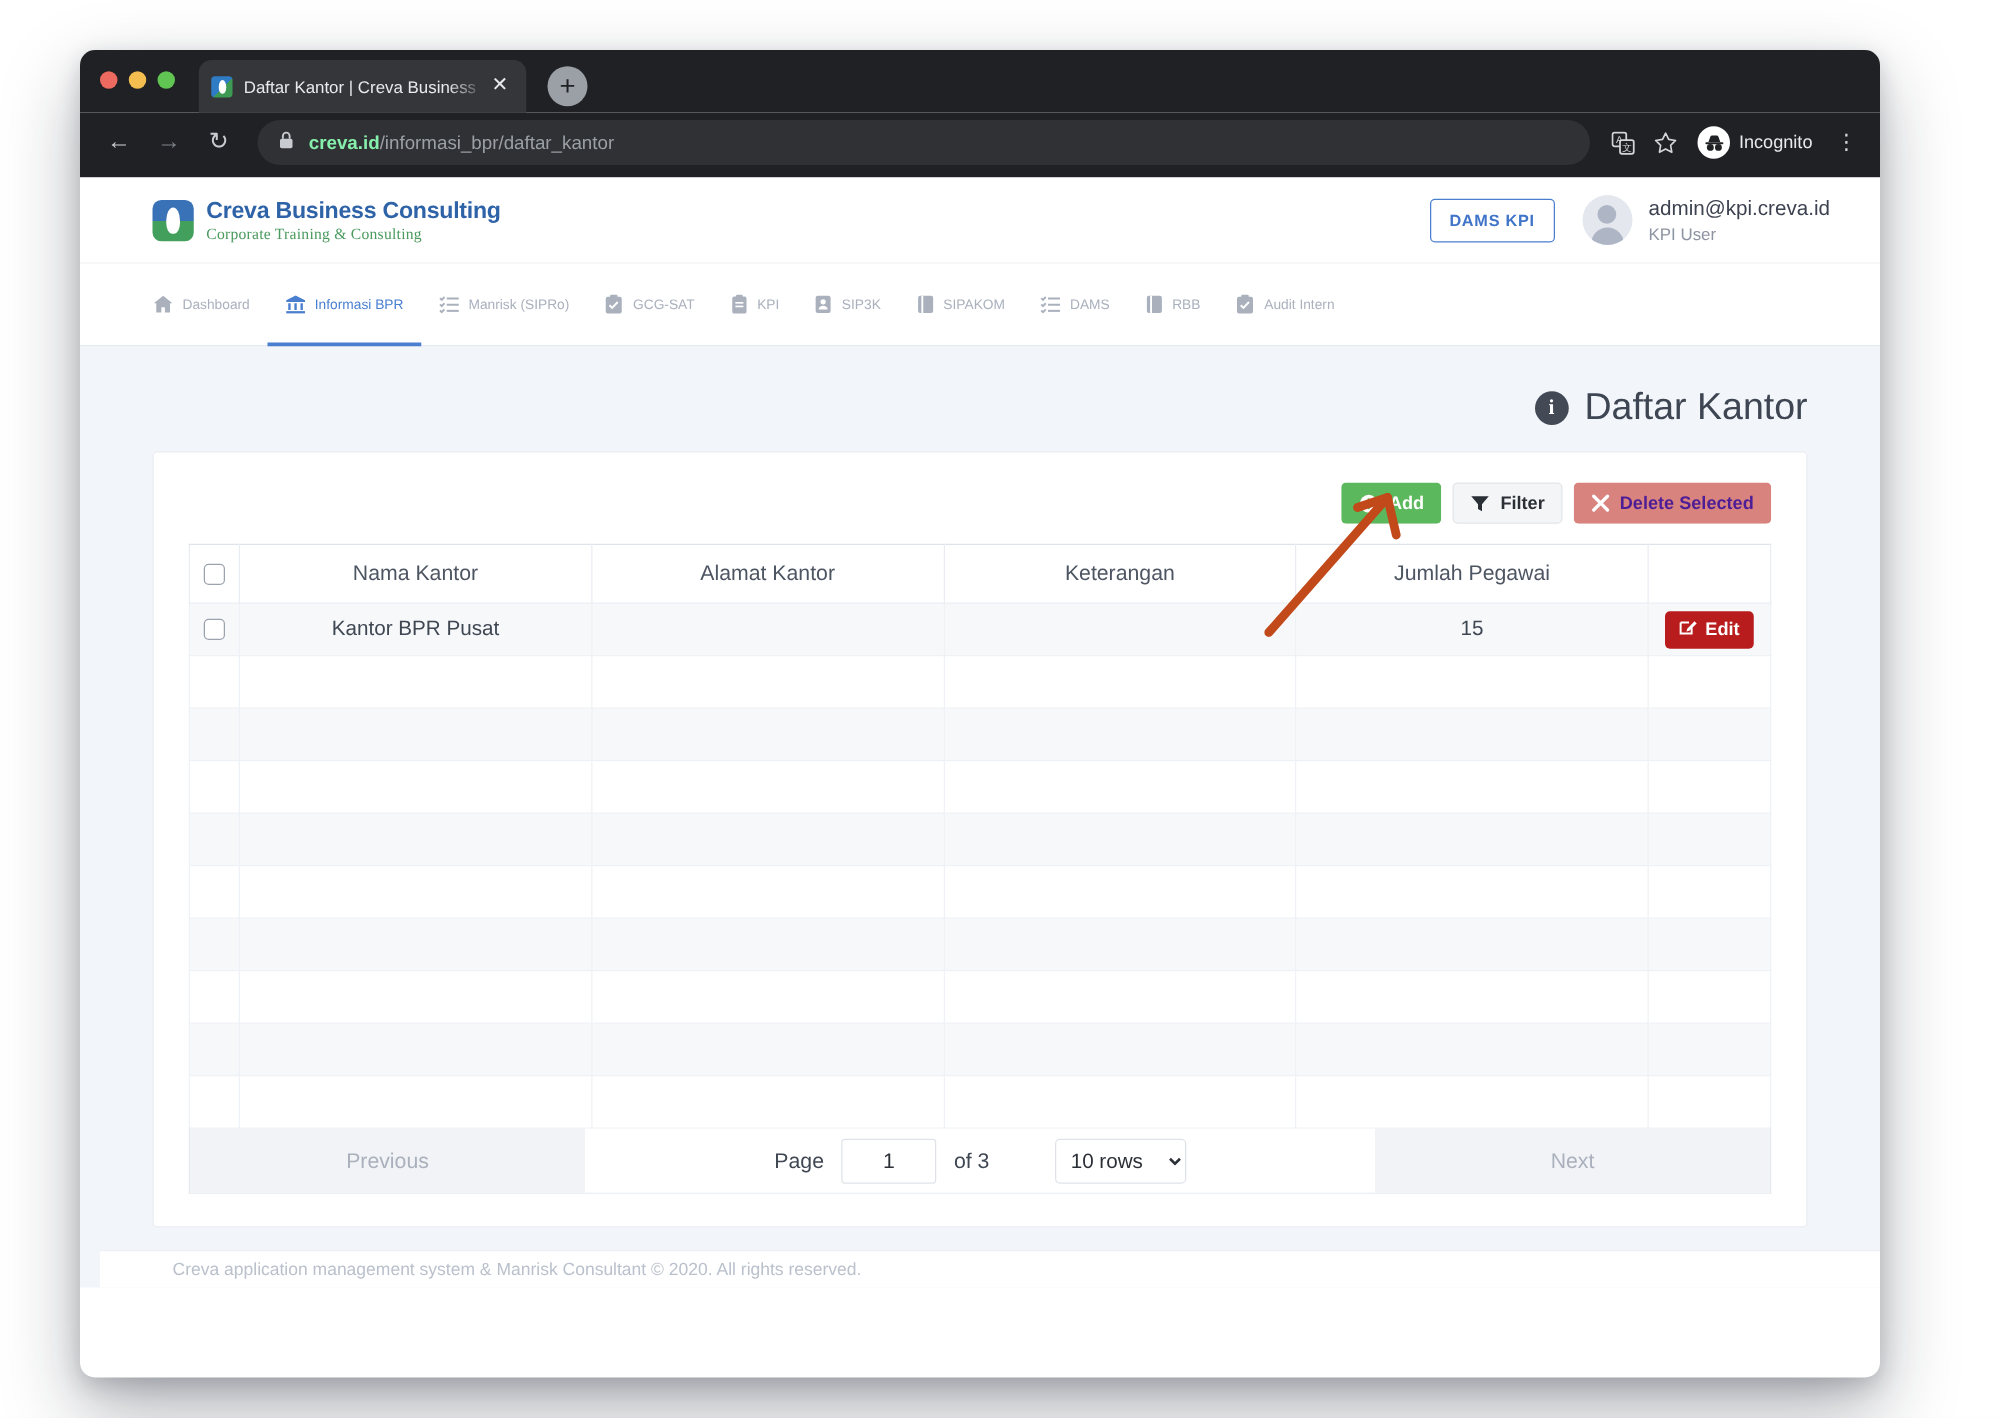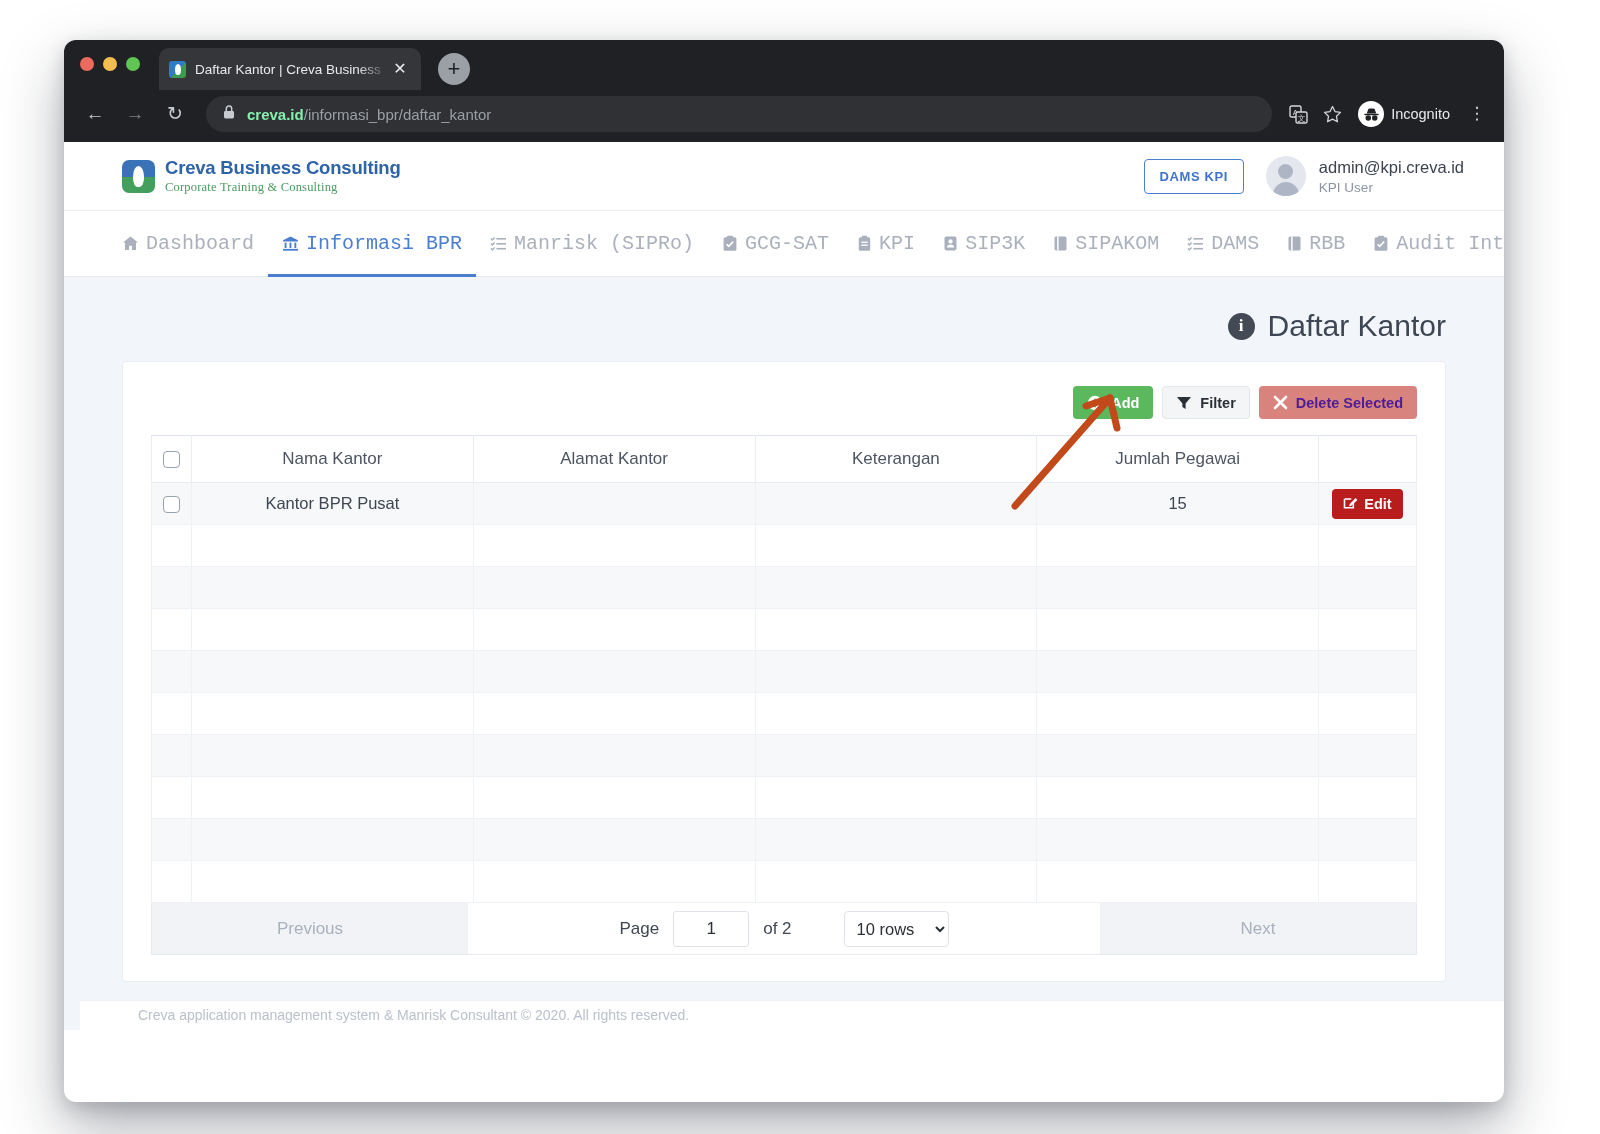--- a/index.html
+++ b/index.html
@@ -199,25 +199,24 @@
   .navbar {
     height: 66px;
     background: #ffffff;
     display: flex; align-items: stretch;
     padding: 0 58px;
     border-bottom: 1px solid #e6eaf0;
   }
   .navitem {
     display: flex; align-items: center; gap: 7px;
     padding: 0 14px;
-    font-size: 20px;
+    font-size: 11px;
     color: #aab1bd;
     position: relative;
     white-space: nowrap;
-    font-family: Liberation Mono, monospace;
   }
   .navitem:first-child { padding-left: 0; }
   .navitem.active { color: #4a7fd0; }
   .navitem.active:after {
     content: "";
     position: absolute; left: 0; right: 0; bottom: -1px;
     height: 3px; background: #4a7fd0;
   }
   .navitem svg { display: block; flex: 0 0 auto; }
 
@@ -709,21 +708,21 @@
               <td class="col-act"></td>
             </tr>
         </tbody>
       </table>
 
       <div class="pager">
         <div class="pg-btn">Previous</div>
         <div class="pg-mid">
           <span>Page</span>
           <input class="pg-input" type="text" value="1" style="">
-          <span>of 2</span>
+          <span>of 3</span>
           <select class="pg-sel">
             <option>10 rows</option>
             <option>25 rows</option>
             <option>50 rows</option>
             <option>100 rows</option>
           </select>
         </div>
         <div class="pg-btn">Next</div>
       </div>
     </div>

